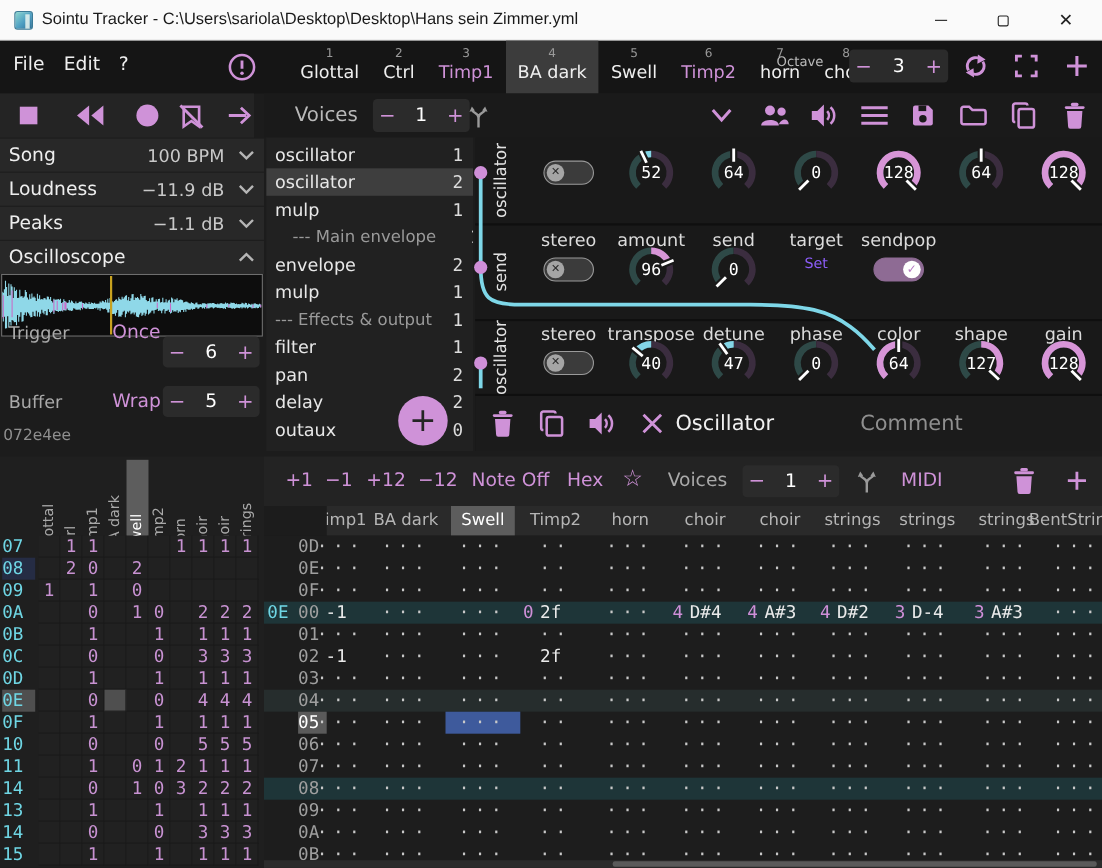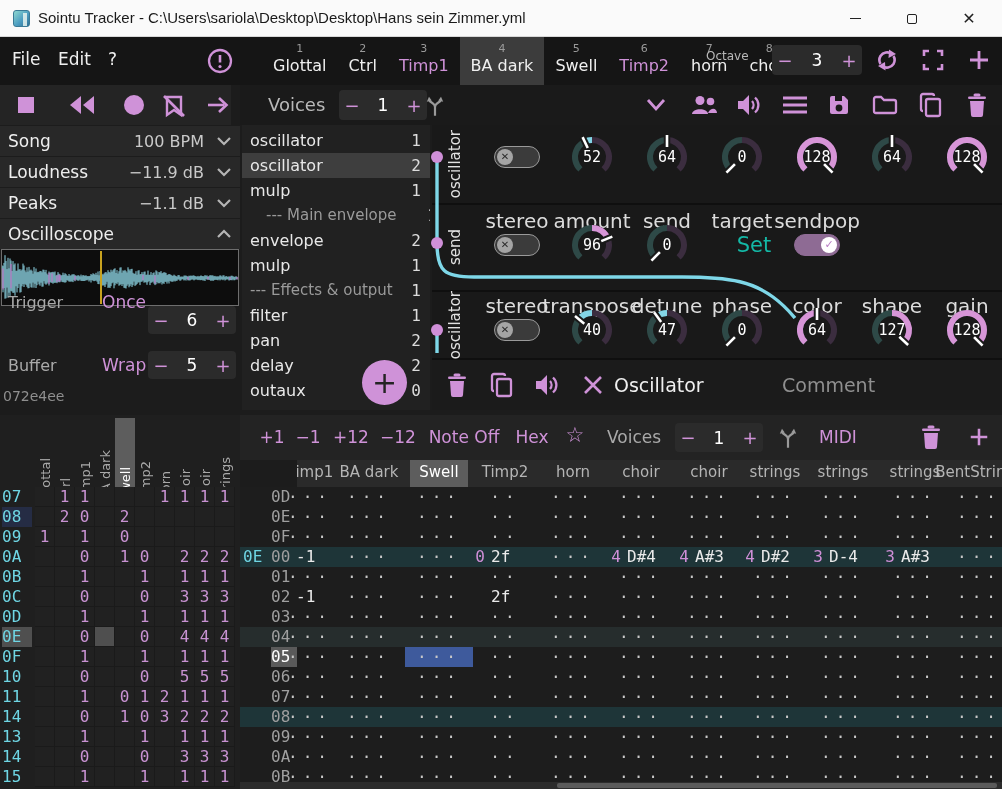--- a/index.html
+++ b/index.html
@@ -55,28 +55,28 @@
   .ul-name { margin-left:8px; color:#e8e8e8; white-space:nowrap; }
   .ul-row.dim .ul-name { color:#9a9a9a; font-size:15px; }
   .ul-num { position:absolute; right:9px; top:0; color:#dcdcdc; }
   #fab { position:absolute; left:362px; top:360px; width:45px; height:45px; border-radius:50%; background:#cf92d8; color:#242424; font-size:30px; display:flex; align-items:center; justify-content:center; z-index:8; }
 
   
   #unit-editor { position:absolute; left:432px; top:125px; width:570px; height:285px; background:#191919; }
   .unit-row { position:absolute; left:0; width:570px; border-bottom:2px solid #0f0f0f; }
   .unit-vname { position:absolute; left:14px; top:0; bottom:0; display:flex; align-items:center; }
   .unit-vname span { writing-mode:vertical-rl; transform:rotate(180deg); font-size:15px; color:#e2e2e2; }
-  .param-label { position:absolute; font-size:20px; color:#dcdcdc; transform:translateX(-50%); white-space:nowrap; }
+  .param-label { position:absolute; font-size:16px; color:#dcdcdc; transform:translateX(-50%); white-space:nowrap; }
   .knob { position:absolute; width:50px; height:50px; }
   .knob .kval { position:absolute; left:0; top:16px; width:50px; text-align:center; font-size:15px; color:#fff; font-family:"DejaVu Sans Mono",monospace; }
   .toggle { position:absolute; width:46px; height:22px; border-radius:11px; background:#3b3b3b; border:1.5px solid #9a9a9a; }
   .toggle .tknob { position:absolute; left:2px; top:1.5px; width:16px; height:16px; border-radius:50%; background:#a5a5a5; color:#2a2a2a; font-size:10px; line-height:16px; text-align:center; }
   .toggle.on { background:#8e6b94; border-color:#8e6b94; }
   .toggle.on .tknob { left:auto; right:2px; background:#fff; color:#b87cc4; font-size:11px; }
-  .set-btn { position:absolute; transform:translateX(-50%); font-size:21px; color:#14b8a6;margin-left:12px; }
+  .set-btn { position:absolute; transform:translateX(-50%); font-size:13px; color:#8b5cf6; }
   #unit-toolbar { position:absolute; left:432px; top:360px; width:570px; height:50px; background:#1b1b1b; display:flex; align-items:center; }
   #unit-title { font-size:19px; color:#f0f0f0; margin-left:10px; }
   #unit-comment { position:absolute; left:350px; font-size:19px; color:#8f8f8f; }
   #signal-svg { position:absolute; left:432px; top:125px; z-index:6; pointer-events:none; overflow:visible; }
 
   
   #note-toolbar { position:absolute; left:240px; top:415px; width:762px; height:45px; background:#232323; }
   .ntb { position:absolute; top:12px; transform:translateX(-50%); font-size:17px; color:#cf92d8; white-space:nowrap; }
   .ntb.gray { color:#a9a9a9; }
 

